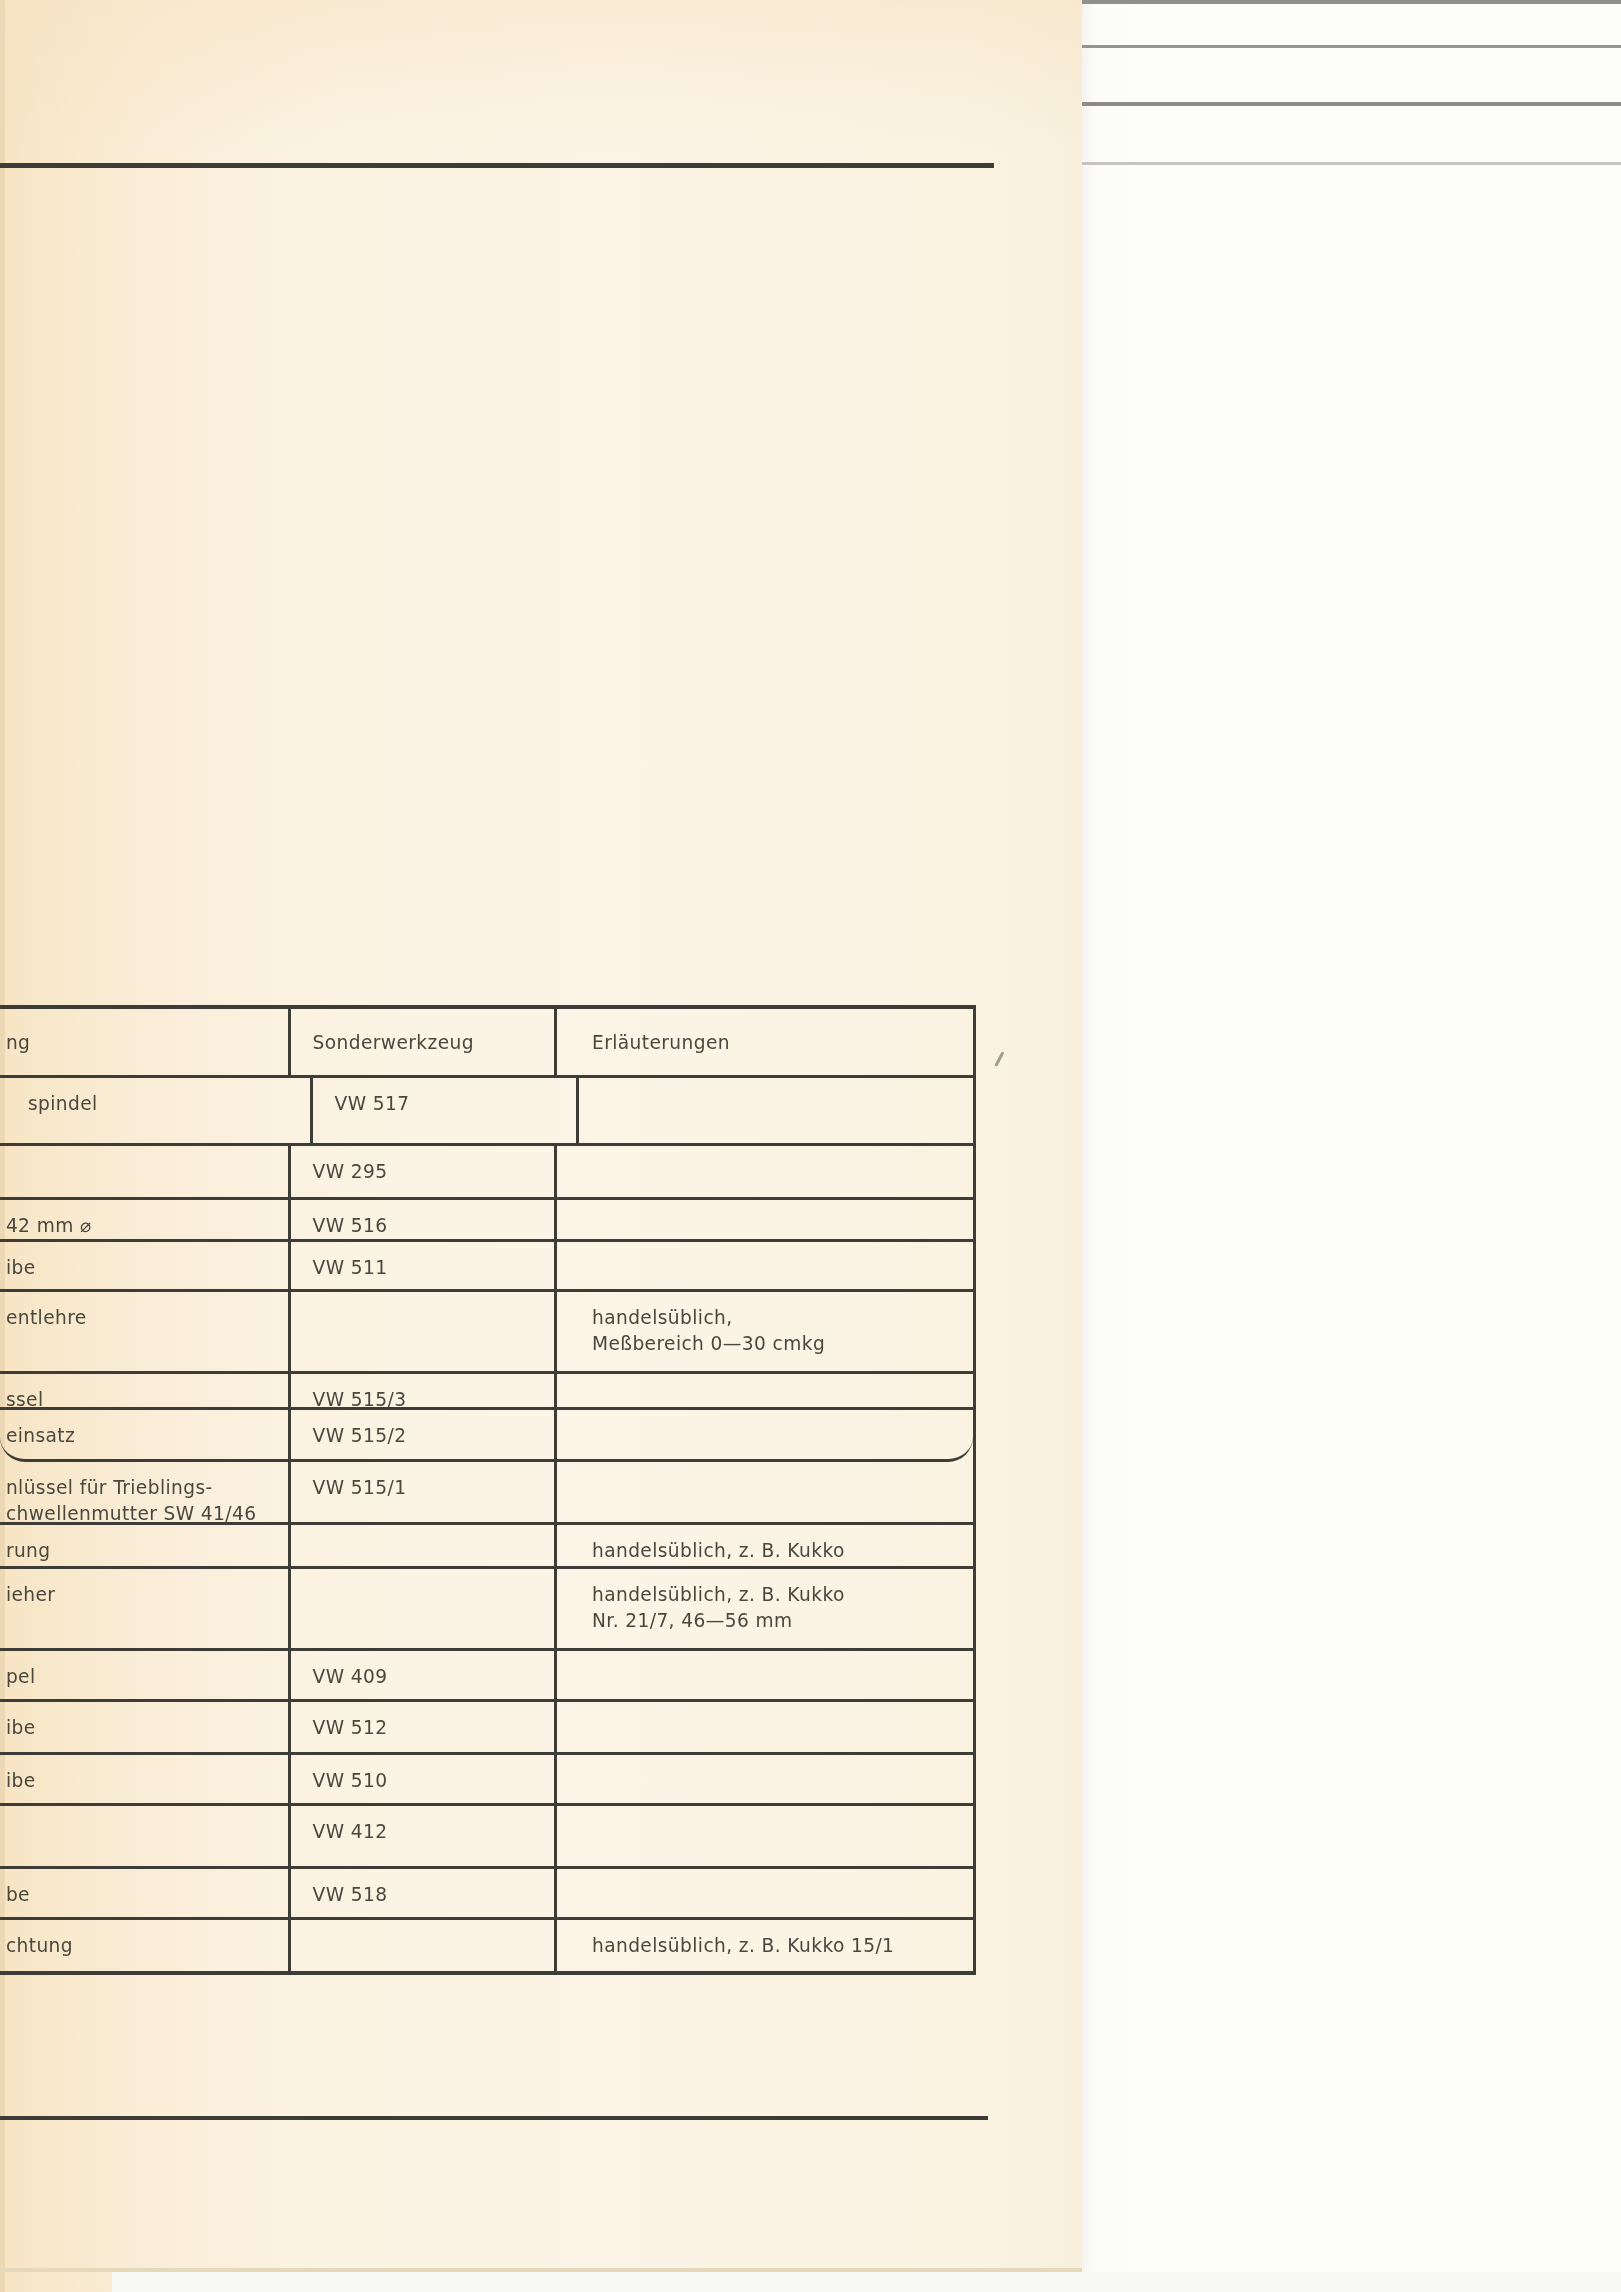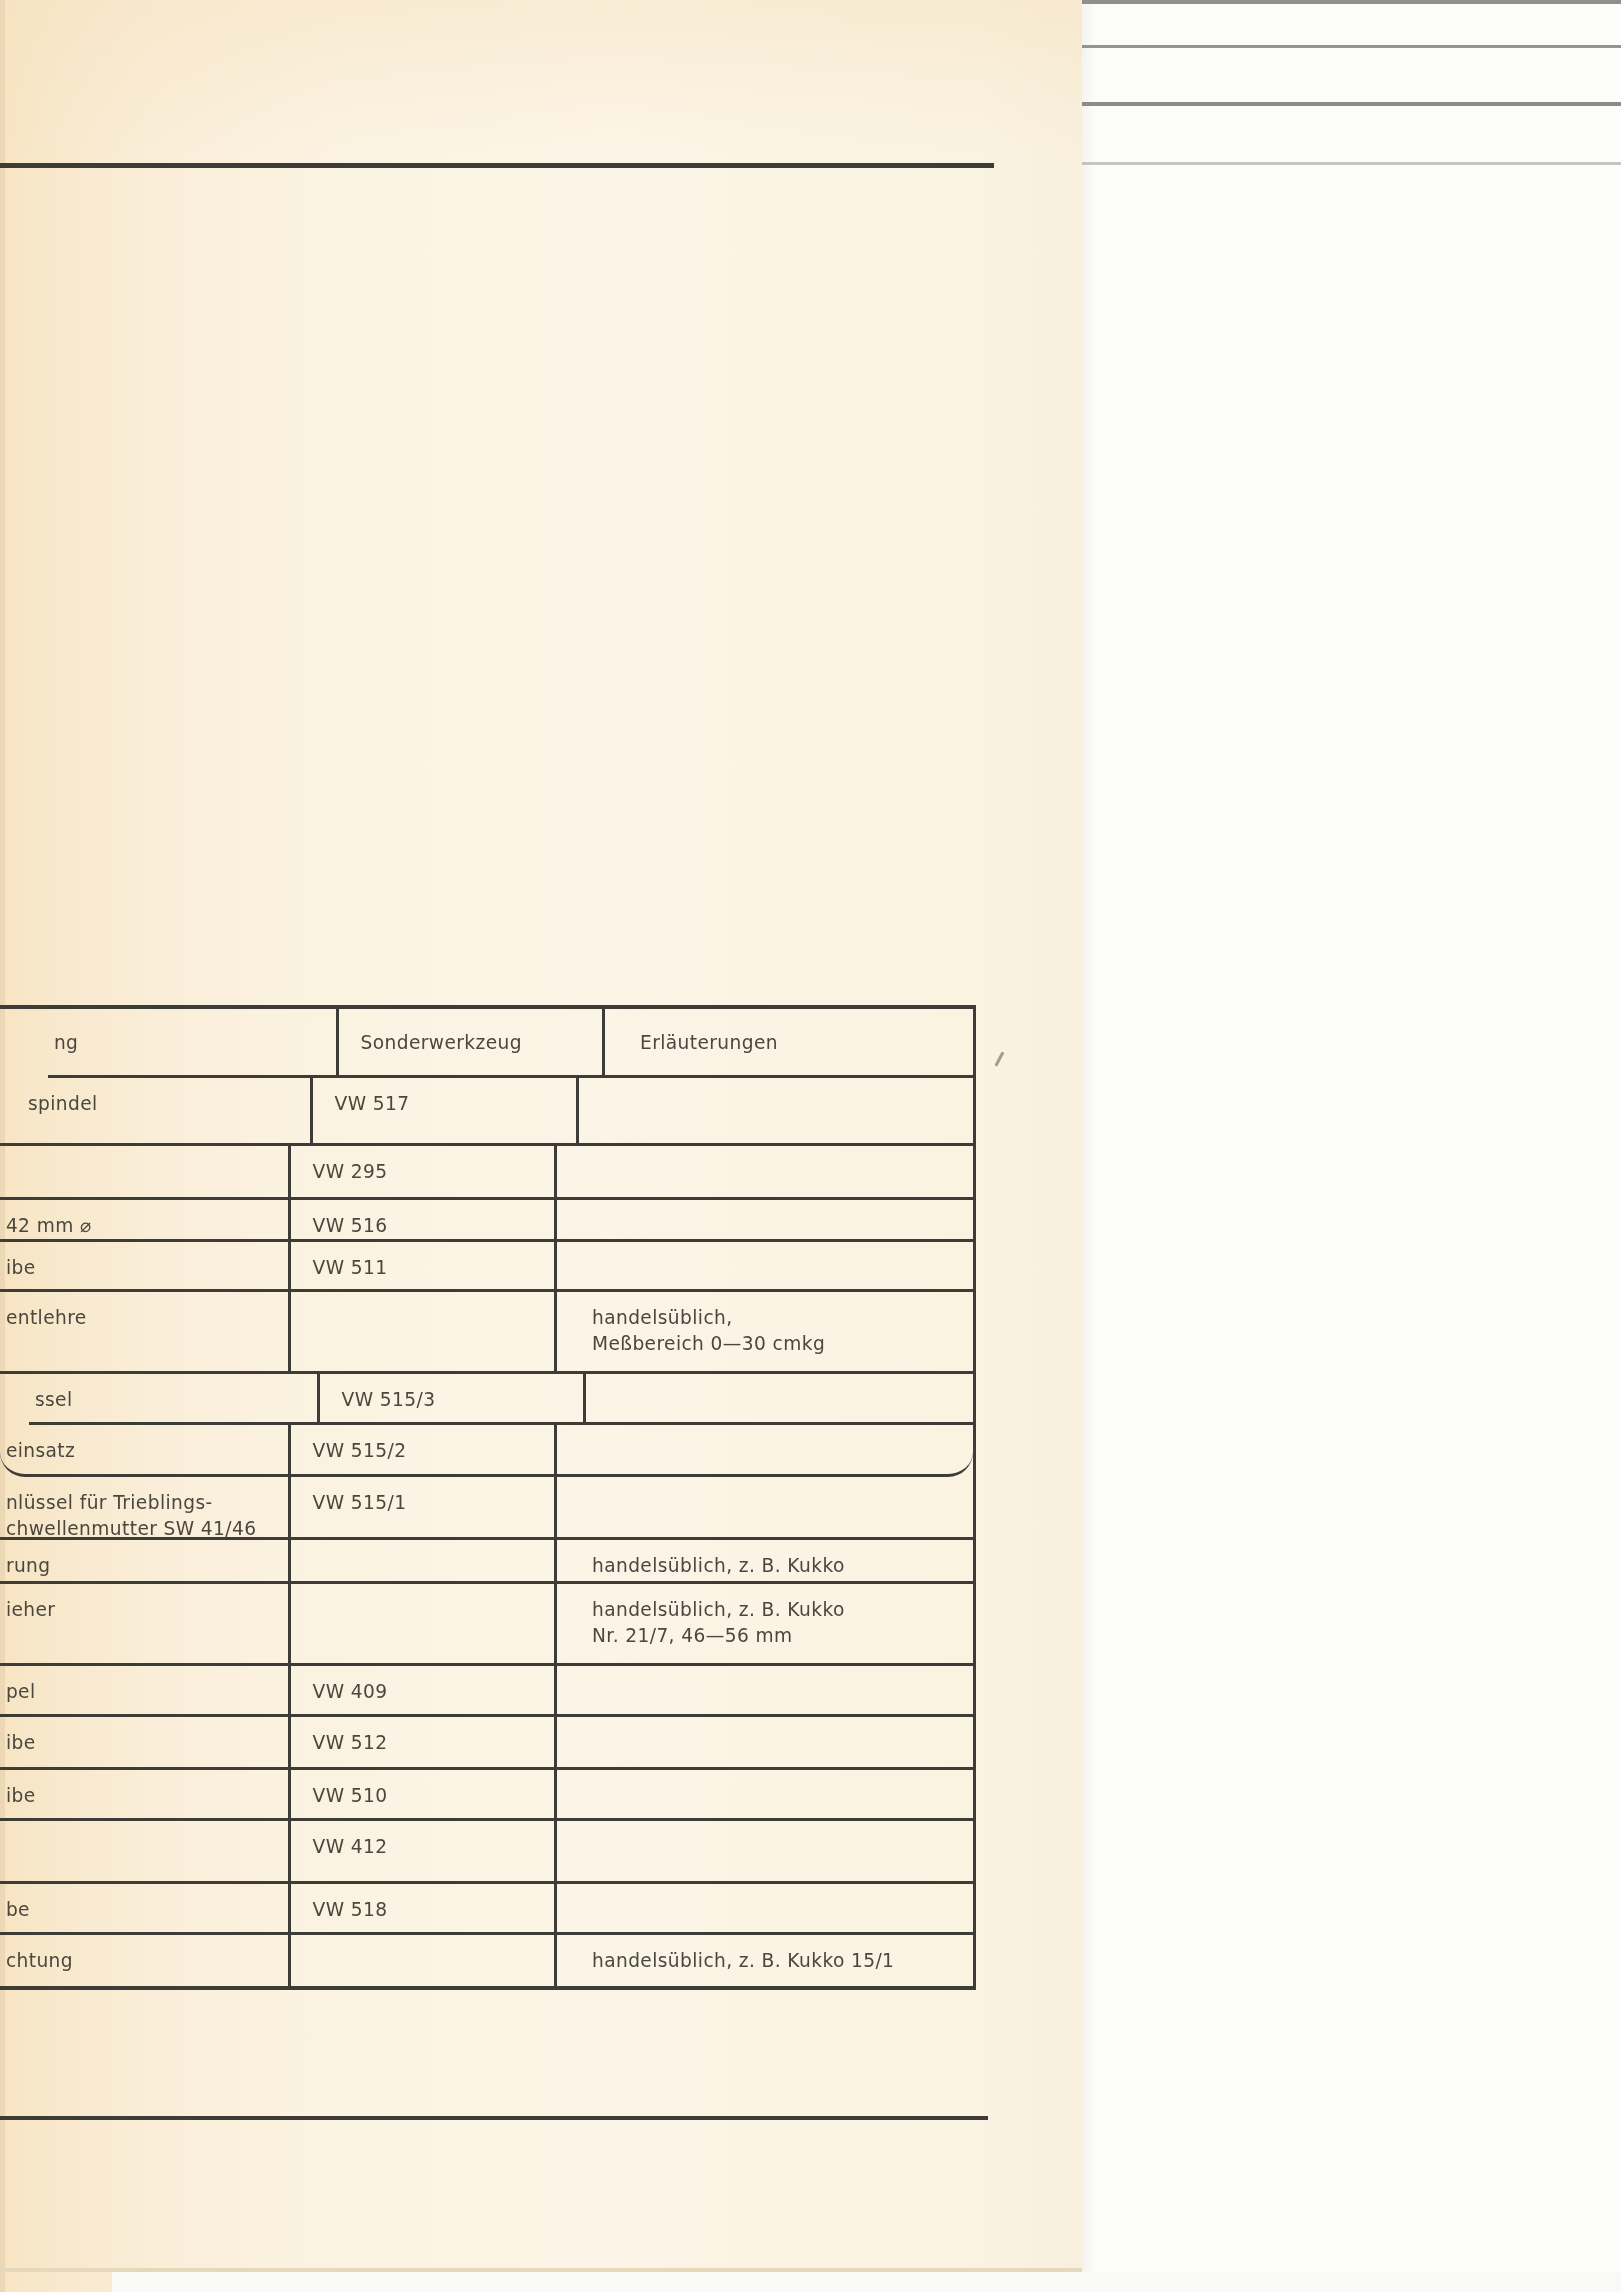--- a/index.html
+++ b/index.html
@@ -66,21 +66,21 @@
   }
 </style>
 </head>
 <body>
 
 <div class="paper">
   <div class="left-edge"></div>
   <div class="rule top-rule"></div>
 
   <div class="tbl">
-    <div class="t-row t-head" style="height:69px;margin-left:48px;">
+    <div class="t-row t-head" style="height:69px;">
       <div class="cell c1">ng</div>
       <div class="cell c2">Sonderwerkzeug</div>
       <div class="cell c3">Erläuterungen</div>
     </div>
 
     <div class="t-row" style="height:68px;padding-left:22px;">
       <div class="cell c1">spindel</div>
       <div class="cell c2">VW 517</div>
       <div class="cell c3"></div>
     </div>
@@ -98,21 +98,21 @@
       <div class="cell c1">ibe</div>
       <div class="cell c2">VW 511</div>
       <div class="cell c3"></div>
     </div>
     <div class="t-row" style="height:82px;">
       <div class="cell c1">entlehre</div>
       <div class="cell c2"></div>
       <div class="cell c3">handelsüblich,
 Meßbereich 0—30 cmkg</div>
     </div>
-    <div class="t-row" style="height:51px;margin-left:29px;">
+    <div class="t-row" style="height:36px;">
       <div class="cell c1">ssel</div>
       <div class="cell c2">VW 515/3</div>
       <div class="cell c3"></div>
     </div>
     <div class="t-row" style="height:52px;border-radius:25px;">
       <div class="cell c1">einsatz</div>
       <div class="cell c2">VW 515/2</div>
       <div class="cell c3"></div>
     </div>
     <div class="t-row" style="height:63px;">

